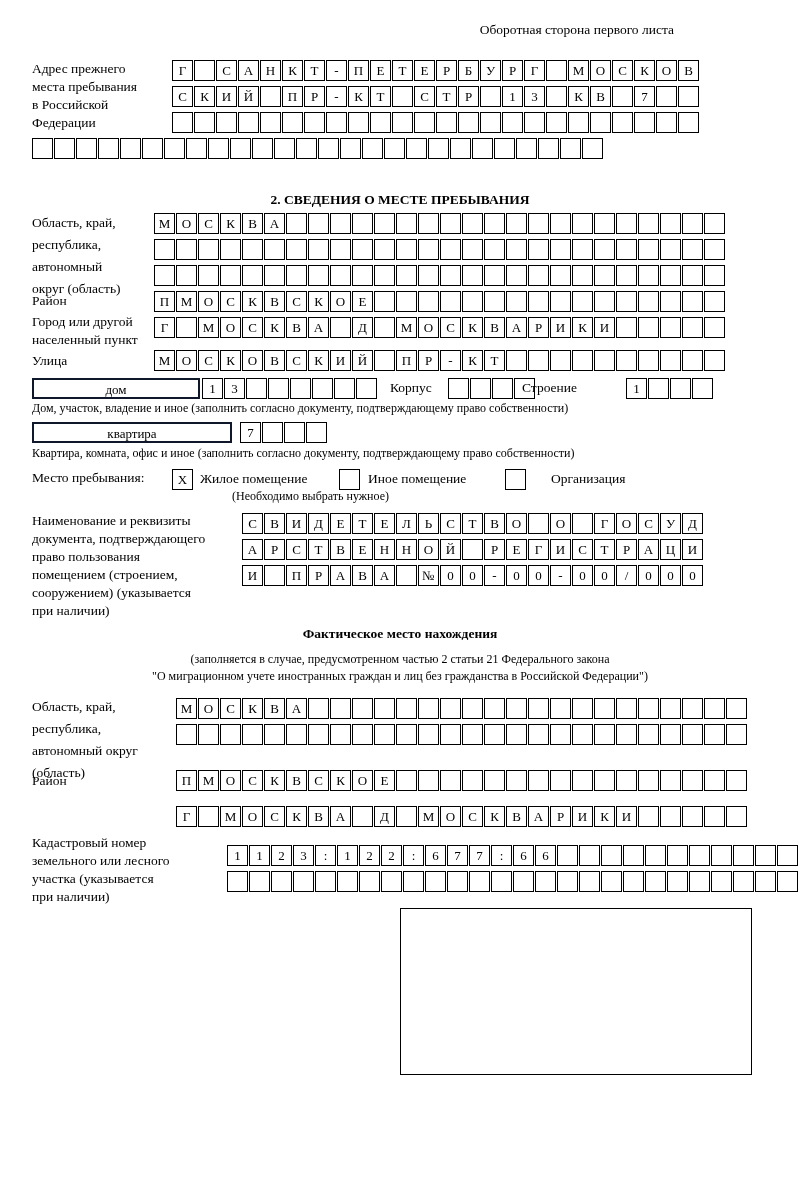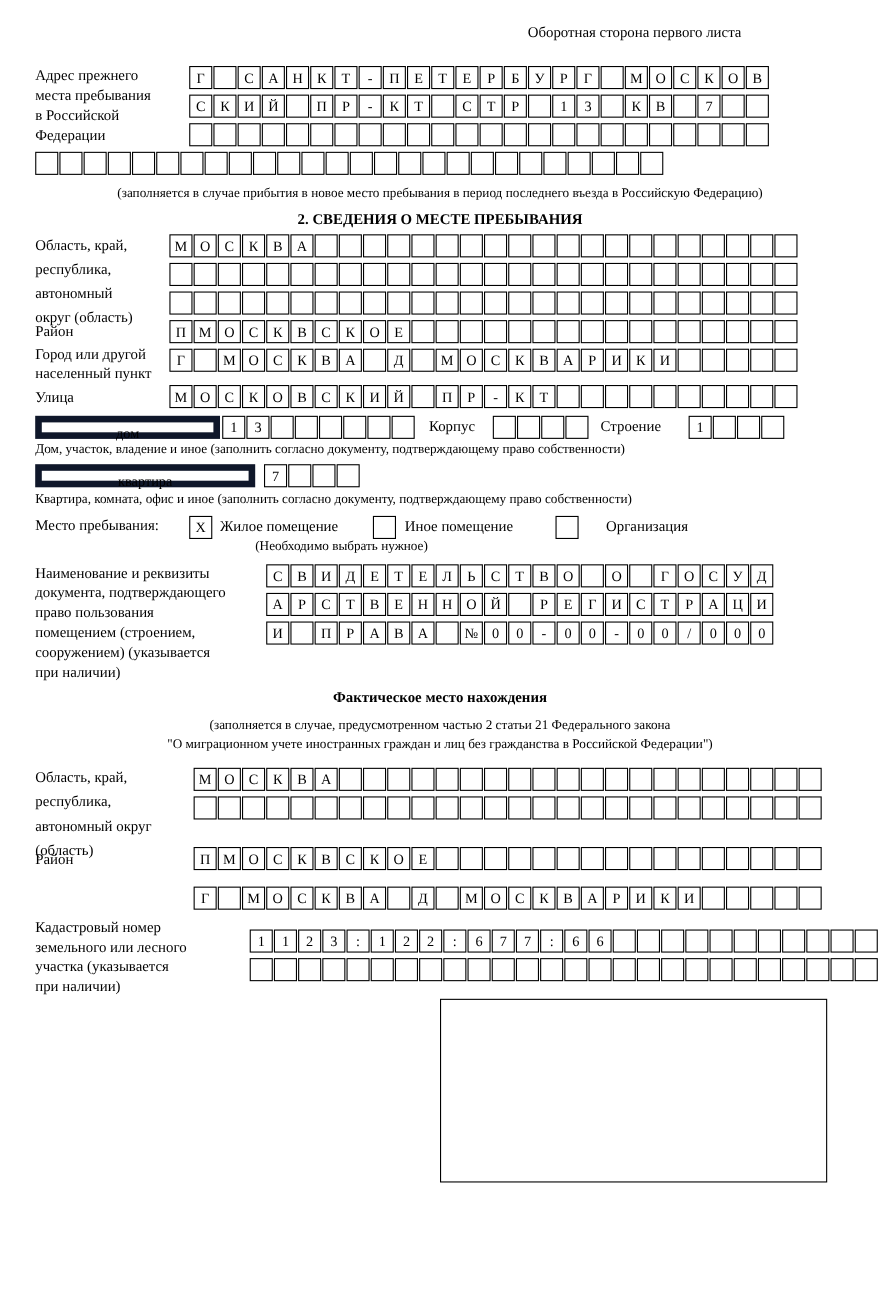--- a/index.html
+++ b/index.html
@@ -56,21 +56,21 @@
     font-size: 13px;
     line-height: 19px;
     font-family: "Liberation Serif", serif;
     background: #fff;
   }
   .cell.blank { }
   .row-abs {
     position: absolute;
   }
   .txtbox {
-    border: 6px solid #0f172a;
+    border: 2px solid #0f172a;
     box-sizing: border-box;
     height: 21px;
     font-size: 13px;
     line-height: 19px;
     text-align: center;
     background: #fff;
   }
   .bigbox {
     border: 1px solid #000;
     background: #fff;
@@ -196,21 +196,20 @@
       <div class="cell blank"></div>
       <div class="cell blank"></div>
       <div class="cell blank"></div>
       <div class="cell blank"></div>
       <div class="cell blank"></div>
       <div class="cell blank"></div>
       <div class="cell blank"></div>
       <div class="cell blank"></div>
     </div>
 
-  <div class="row-abs caption" style="left:32px; top:168px; width:736px;">(заполняется в случае прибытия в новое место пребывания в период последнего въезда в Российскую Федерацию)</div>
 
   <div class="row-abs center bold" style="left:32px; top:192px; width:736px; font-size:13.5px;">2. СВЕДЕНИЯ О МЕСТЕ ПРЕБЫВАНИЯ</div>
 
   <div class="row-abs" style="left:32px; top:212px; width:145px;">
     <div class="label" style="line-height:22px;">Область, край,</div>
     <div class="label" style="line-height:22px;">республика,</div>
     <div class="label" style="line-height:22px;">автономный</div>
     <div class="label" style="line-height:22px;">округ (область)</div>
   </div>
   <div class="row-abs cells" id="s2-region-0" style="left:154px; top:213px;">
@@ -402,21 +401,21 @@
       <div class="cell blank"></div>
       <div class="cell blank"></div>
     </div>
   <div class="row-abs label" style="left:390px; top:379px;">Корпус</div>
   <div class="row-abs cells" id="s2-korpus" style="left:448px; top:378px;">
       <div class="cell blank"></div>
       <div class="cell blank"></div>
       <div class="cell blank"></div>
       <div class="cell blank"></div>
     </div>
-  <div class="row-abs label" style="left:546px; top:379px;">Строение</div>
+  <div class="row-abs label" style="left:522px; top:379px;">Строение</div>
   <div class="row-abs cells" id="s2-stroenie" style="left:626px; top:378px;">
       <div class="cell">1</div>
       <div class="cell blank"></div>
       <div class="cell blank"></div>
       <div class="cell blank"></div>
     </div>
   <div class="row-abs txtbox" style="left:32px; top:422px; width:200px;">квартира</div>
 
   <div class="row-abs small" style="left:32px; top:401px; width:736px;">Дом, участок, владение и иное (заполнить согласно документу, подтверждающему право собственности)</div>
   <div class="row-abs cells" id="s2-flat" style="left:240px; top:422px;">

